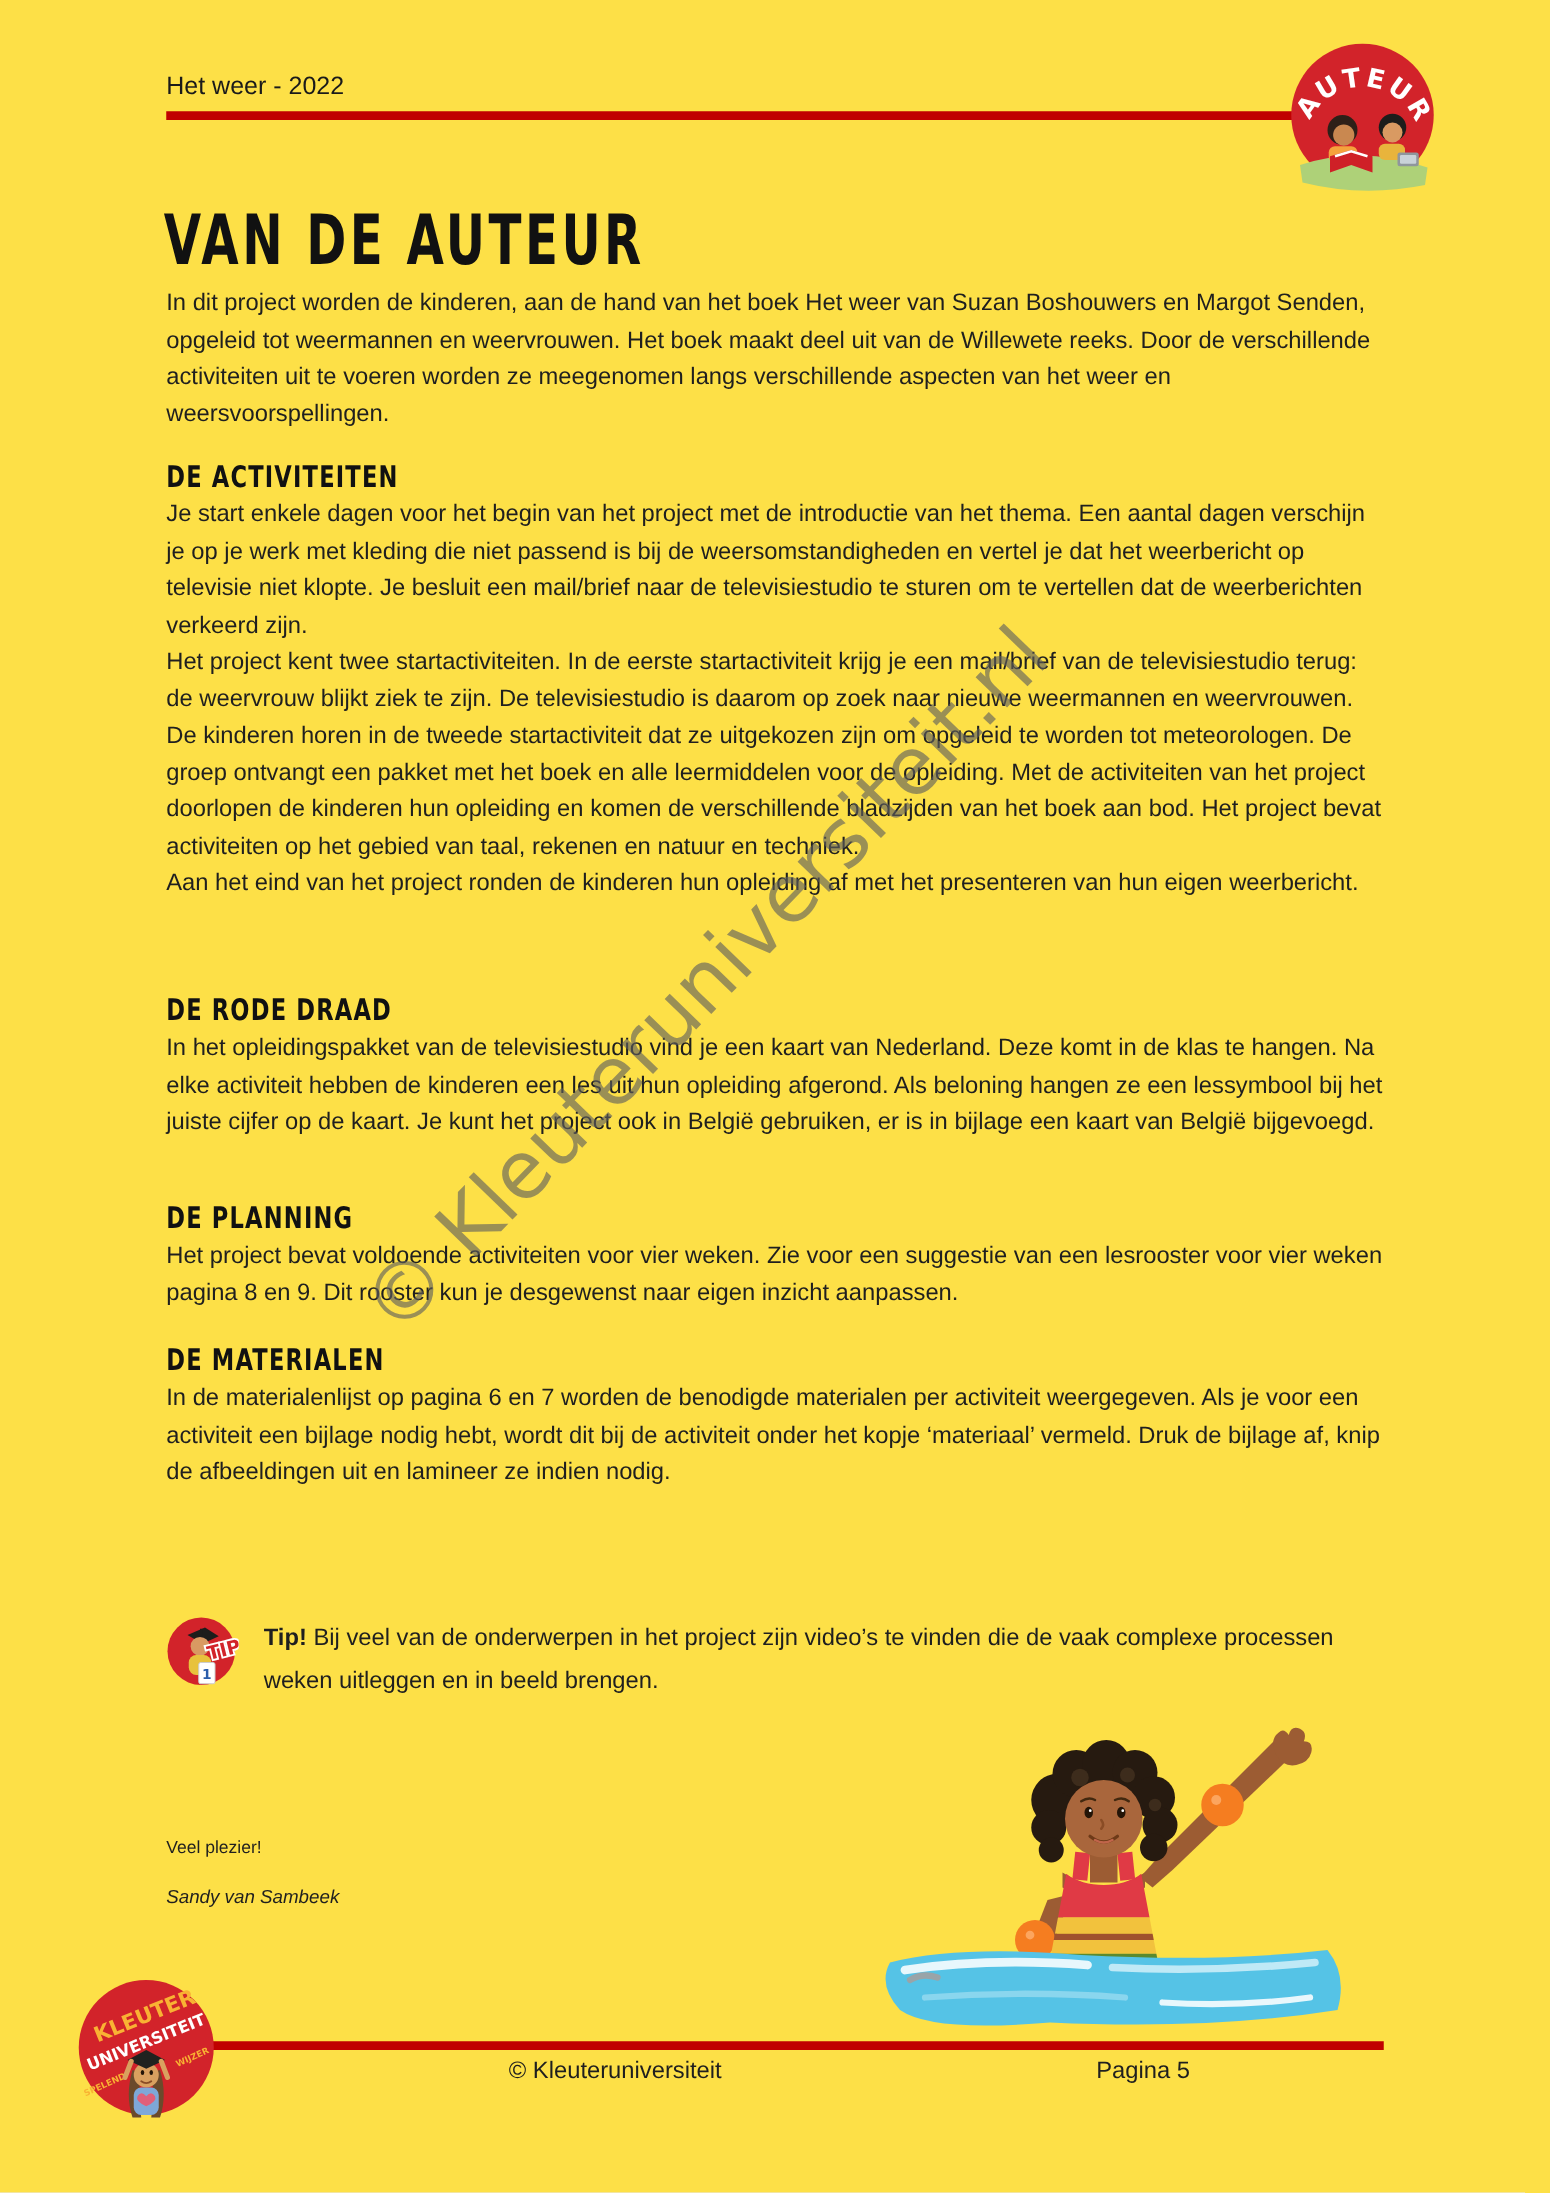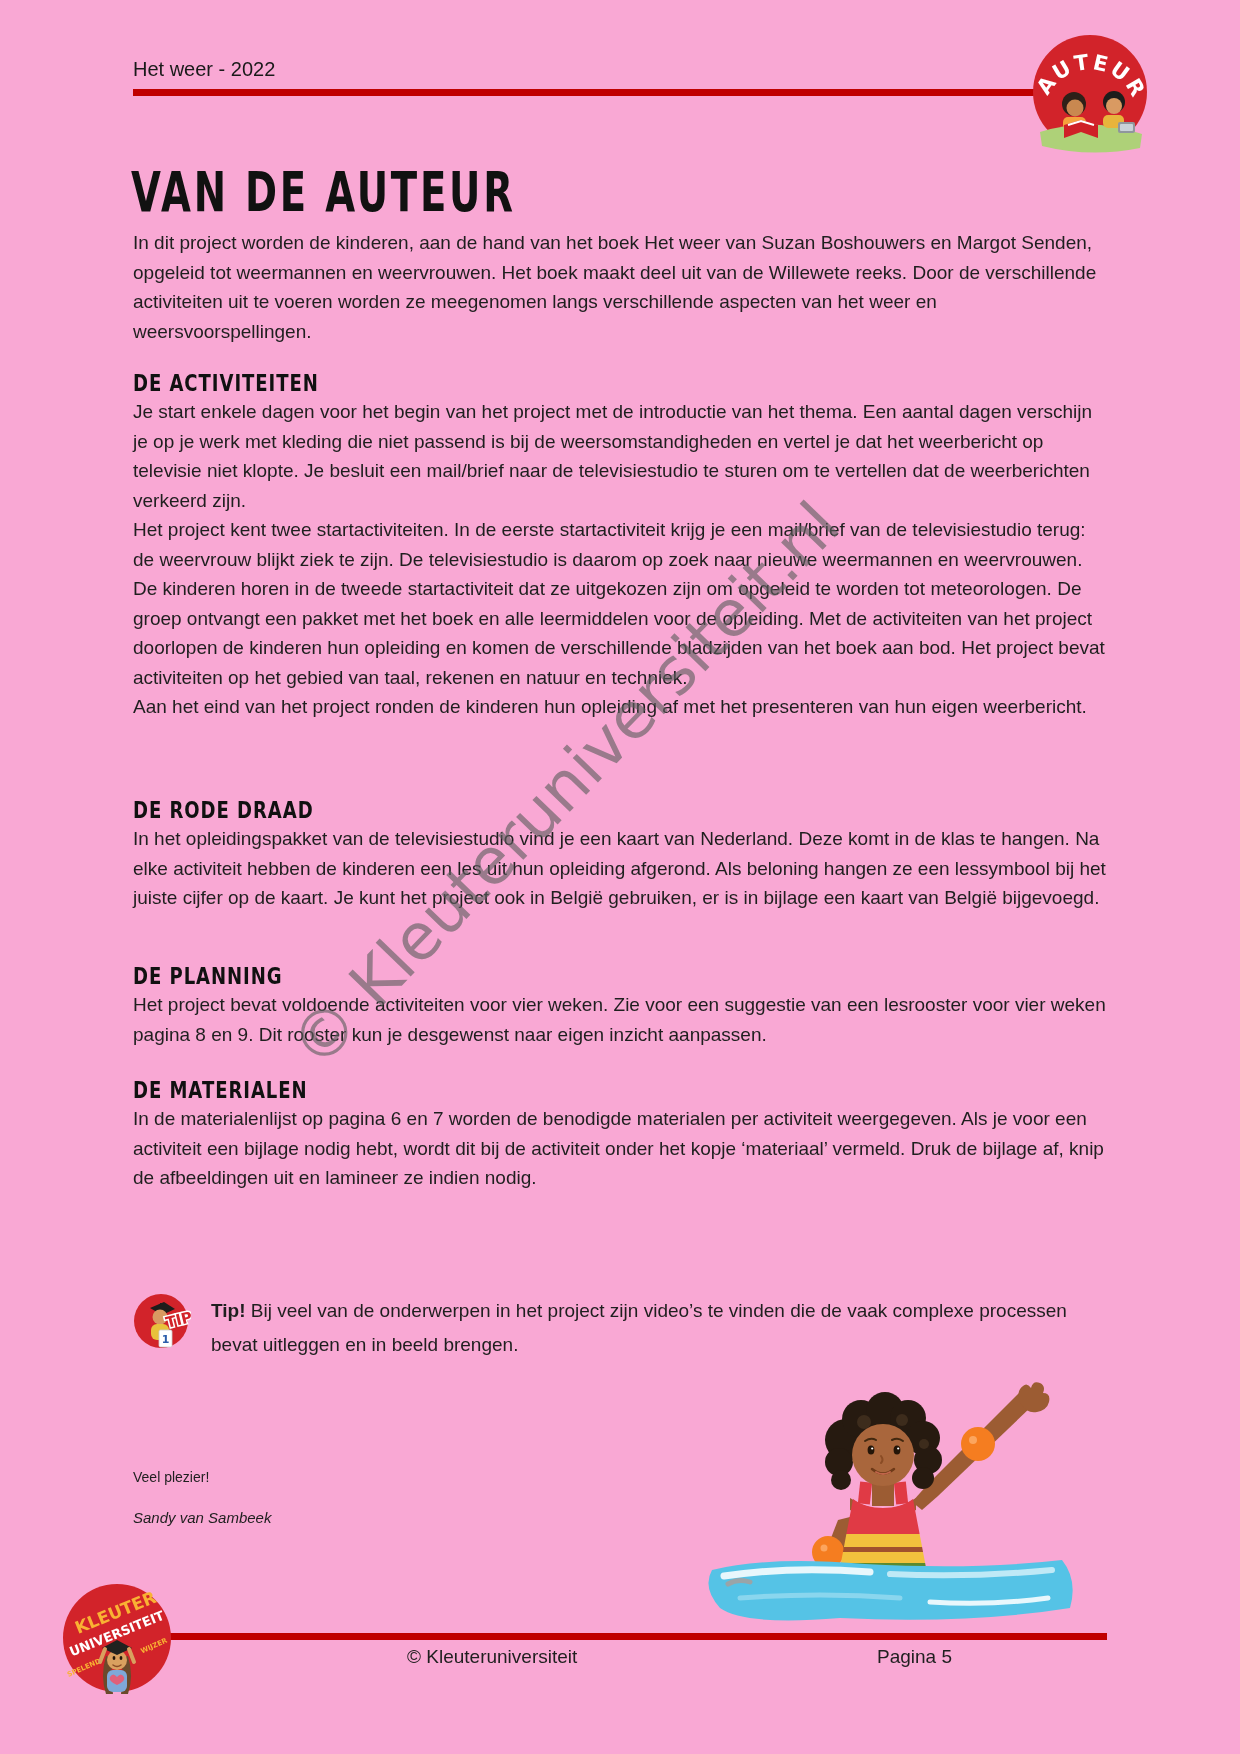--- a/index.html
+++ b/index.html
@@ -1,19 +1,19 @@
 <!DOCTYPE html>
 <html lang="nl"><head>
 <meta charset="utf-8">
 <style>
   html,body{margin:0;padding:0;background:#e9e9e9;}
   .page{
     position:relative;
     width:1240px;height:1754px;
-    background:#f9a8d4;
+    background:#fde047;
     margin:0 auto;
     overflow:hidden;
     font-family:"Liberation Sans",sans-serif;
     color:#1f1f1f;
   }
   .abs{position:absolute;}
   .header-title{left:133px;top:58px;font-size:20px;color:#1a1a1a;}
   .header-rule{left:133px;top:89px;width:974px;height:7px;background:#c00000;}
   .auteur-badge{left:1030px;top:30px;width:120px;height:132px;z-index:5;}
   .doc-title{
@@ -125,21 +125,21 @@
         <polygon points="17,16 31,10 42,17 29,23" fill="#1d1d1b"></polygon>
         <rect x="27" y="11" width="2" height="7" fill="#1d1d1b"></rect>
         <circle cx="27" cy="25" r="7.5" fill="#d99a62"></circle>
         <rect x="18" y="32" width="18" height="16" rx="6" fill="#e8c23c"></rect>
         <rect x="26" y="38" width="13" height="17" rx="1.5" fill="#ffffff" stroke="#cccccc" stroke-width="0.8"></rect>
         <text x="32.5" y="51" text-anchor="middle" font-size="11" font-weight="bold" fill="#2a5caa" font-family="DejaVu Sans, sans-serif">1</text>
       </g>
       <text x="46" y="33" text-anchor="middle" font-size="15" font-weight="900" fill="#d2232a" stroke="#ffffff" stroke-width="3" paint-order="stroke" transform="rotate(-14 46 28)" font-family="DejaVu Sans, sans-serif">TIP</text>
     </svg>
     <div class="tip-text">
-      <span class="bold">Tip!</span><span> Bij veel van de onderwerpen in het project zijn video’s te vinden die de vaak complexe processen bevat uitleggen en in beeld brengen.</span>
+      <span class="bold">Tip!</span><span> Bij veel van de onderwerpen in het project zijn video’s te vinden die de vaak complexe processen weken uitleggen en in beeld brengen.</span>
     </div>
   </div>
 
   <div class="abs closing-line">Veel plezier!</div>
   <div class="abs author-line">Sandy van Sambeek</div>
 
   <div class="abs watermark">© Kleuteruniversiteit.nl</div>
 
   <svg class="abs girl-illustration" viewBox="0 0 440 258" aria-hidden="true">
 

